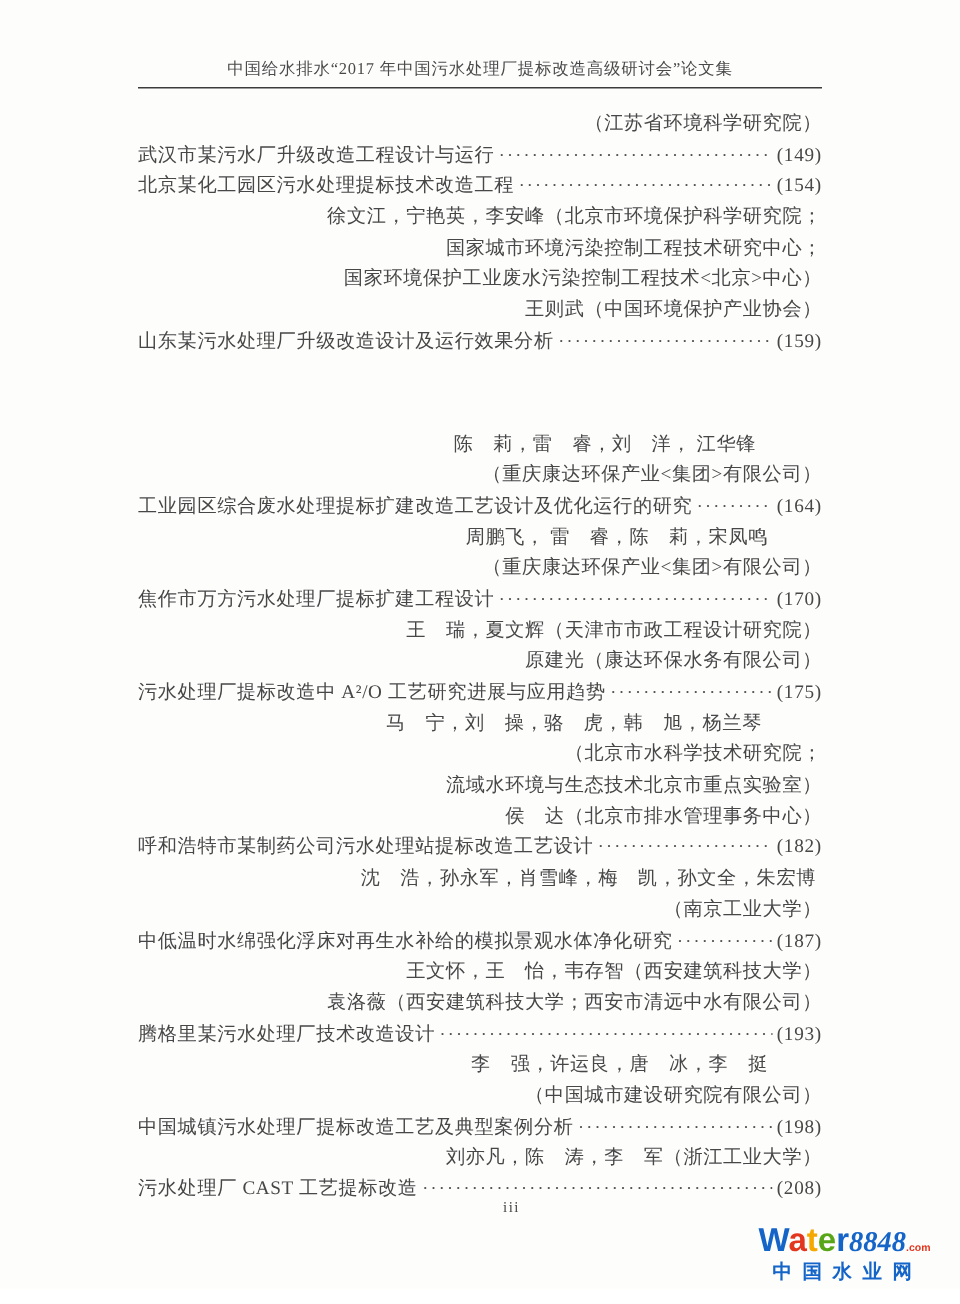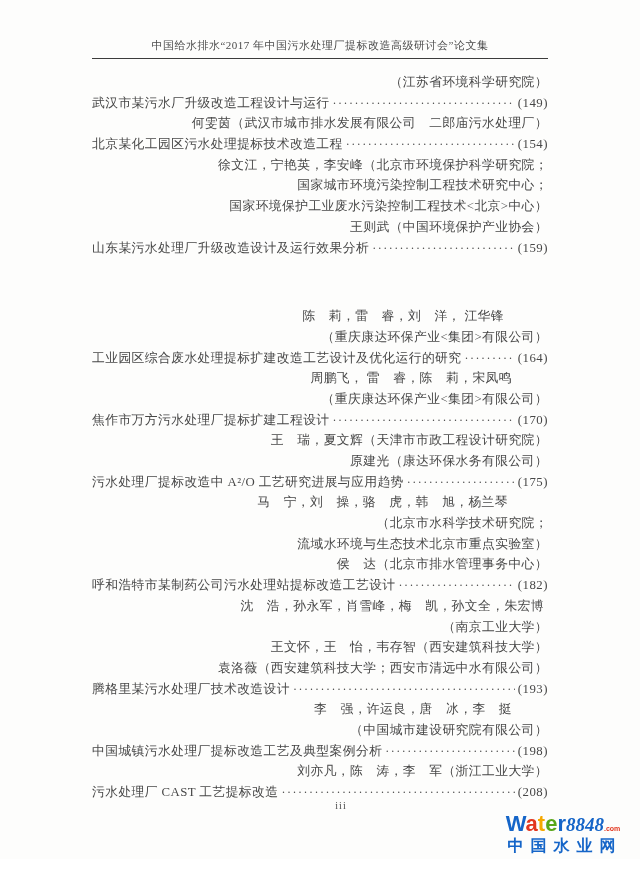--- a/index.html
+++ b/index.html
@@ -62,21 +62,21 @@
   .la{color:#e2361f;}
   .lt{color:#f5a800;}
   .le{color:#58a618;}
   .lr{color:#1565c8;}
   .logo-num{
     color:#1565c8;font-style:italic;font-weight:bold;font-size:19px;
     font-family:"Liberation Serif","DejaVu Serif",serif;
   }
   .logo-com{color:#e2361f;font-size:7px;font-weight:bold;vertical-align:baseline;}
   .logo-row2{
-    margin-top:3px;color:#1565c8;font-weight:bold;font-size:16px;
+    margin-top:3px;color:#1565c8;font-weight:bold;font-size:13px;
     letter-spacing:7px;white-space:nowrap;text-indent:4px;
   }
 </style>
 </head>
 <body>
 
 <div class="page">
 
   <div class="header">中国给水排水“2017 年中国污水处理厂提标改造高级研讨会”论文集</div>
   <div class="rule"></div>
@@ -84,21 +84,20 @@
   <div class="content">
 
     <div class="line right"><span>（江苏省环境科学研究院）</span></div>
 
     <div class="line entry">
       <span class="title">武汉市某污水厂升级改造工程设计与运行</span>
       <span class="dots"></span>
       <span class="pagenum">(149)</span>
     </div>
 
-    <div class="line right"><span>何雯茵（武汉市城市排水发展有限公司　二郎庙污水处理厂）</span></div>
 
     <div class="line entry">
       <span class="title">北京某化工园区污水处理提标技术改造工程</span>
       <span class="dots"></span>
       <span class="pagenum">(154)</span>
     </div>
 
     <div class="line right"><span>徐文江，宁艳英，李安峰（北京市环境保护科学研究院；</span></div>
     <div class="line right"><span>国家城市环境污染控制工程技术研究中心；</span></div>
     <div class="line right"><span>国家环境保护工业废水污染控制工程技术&lt;北京&gt;中心）</span></div>
@@ -144,20 +143,25 @@
 
     <div class="line entry">
       <span class="title">呼和浩特市某制药公司污水处理站提标改造工艺设计</span>
       <span class="dots"></span>
       <span class="pagenum">(182)</span>
     </div>
 
     <div class="line right pr4"><span>沈　浩，孙永军，肖雪峰，梅　凯，孙文全，朱宏博</span></div>
     <div class="line right"><span>（南京工业大学）</span></div>
 
+    <div class="line entry">
+      <span class="title">中低温时水绵强化浮床对再生水补给的模拟景观水体净化研究</span>
+      <span class="dots"></span>
+      <span class="pagenum">(187)</span>
+    </div>
 
     <div class="line right"><span>王文怀，王　怡，韦存智（西安建筑科技大学）</span></div>
     <div class="line right"><span>袁洛薇（西安建筑科技大学；西安市清远中水有限公司）</span></div>
 
     <div class="line entry">
       <span class="title">腾格里某污水处理厂技术改造设计</span>
       <span class="dots"></span>
       <span class="pagenum">(193)</span>
     </div>
 

